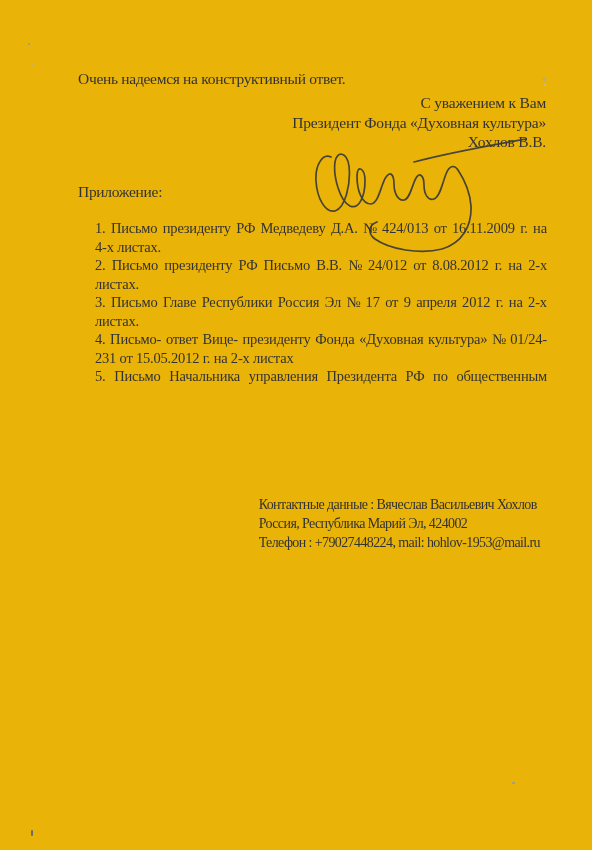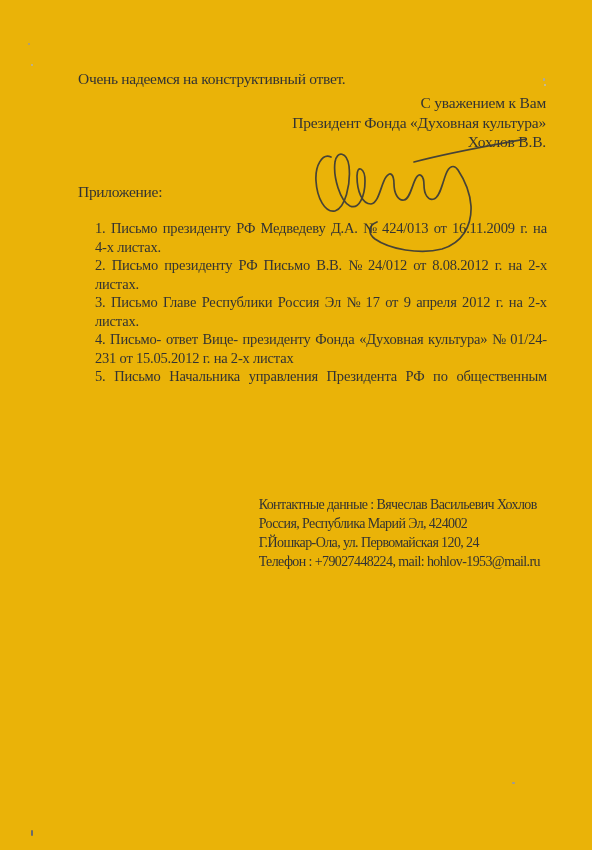--- a/index.html
+++ b/index.html
@@ -202,21 +202,20 @@
         <span>Президента</span>
         <span>РФ</span>
         <span>по</span>
         <span>общественным</span>
       </div>
   </div>
 
   <div class="contacts-block">
     <div>Контактные данные : Вячеслав Васильевич Хохлов</div>
     <div>Россия, Республика Марий Эл, 424002</div>
-    <div>Г.Йошкар-Ола, ул. Первомайская 120, 24</div>
     <div>Телефон : +79027448224, mail: hohlov-1953@mail.ru</div>
   </div>
 
   <div class="speck" style="left:28px; top:43px; width:2px; height:2px; background:#9a9a9a;"></div>
   <div class="speck" style="left:31px; top:64px; width:2px; height:2px; background:#b0b0b0;"></div>
   <div class="speck" style="left:543px; top:78px; width:2px; height:3px; background:#a8a8a8;"></div>
   <div class="speck" style="left:544px; top:84px; width:2px; height:2px; background:#bdbdbd;"></div>
   <div class="speck" style="left:512px; top:782px; width:3px; height:2px; background:#9a9a9a;"></div>
   <div class="speck" style="left:31px; top:830px; width:2px; height:6px; background:#6b6b6b;"></div>
 

